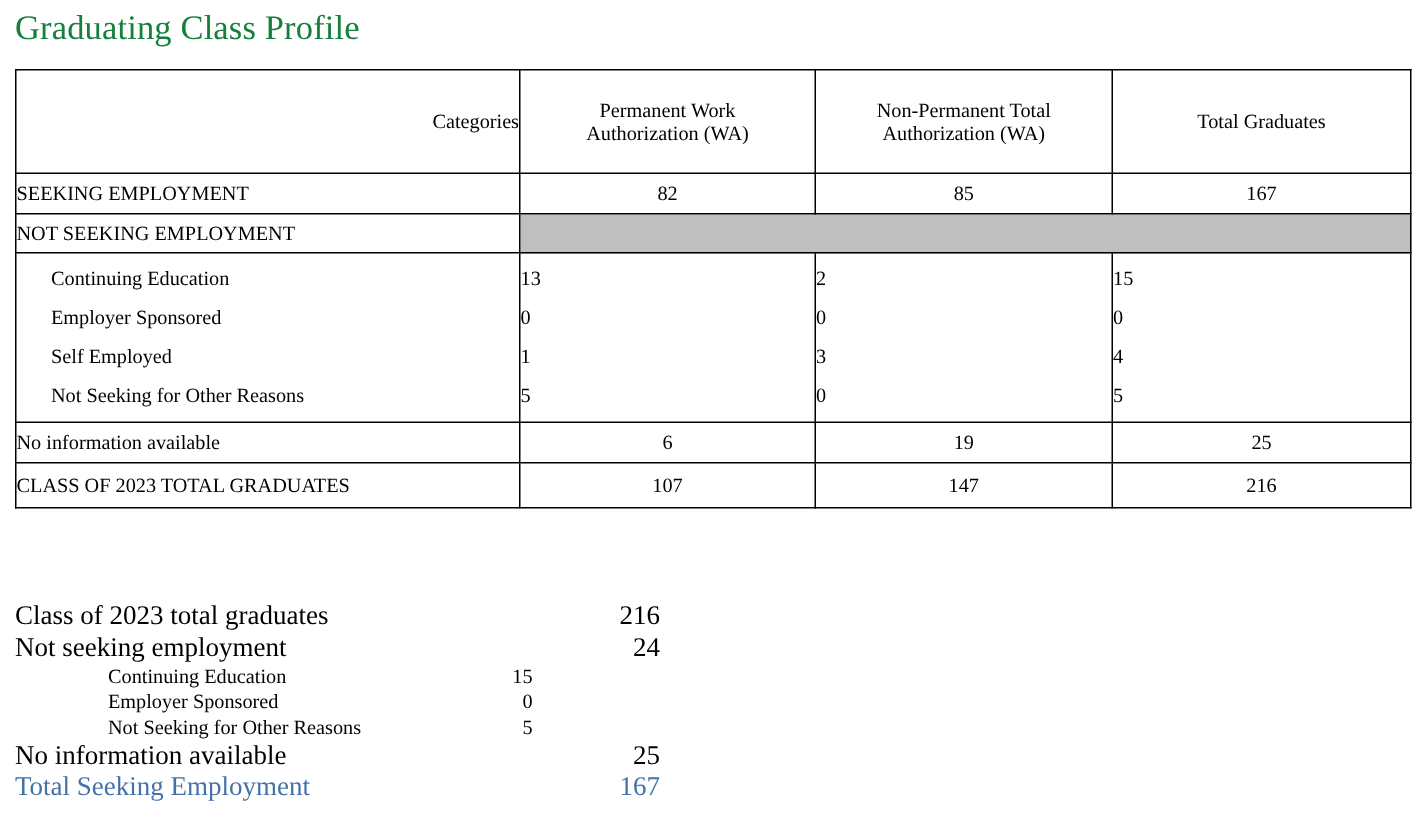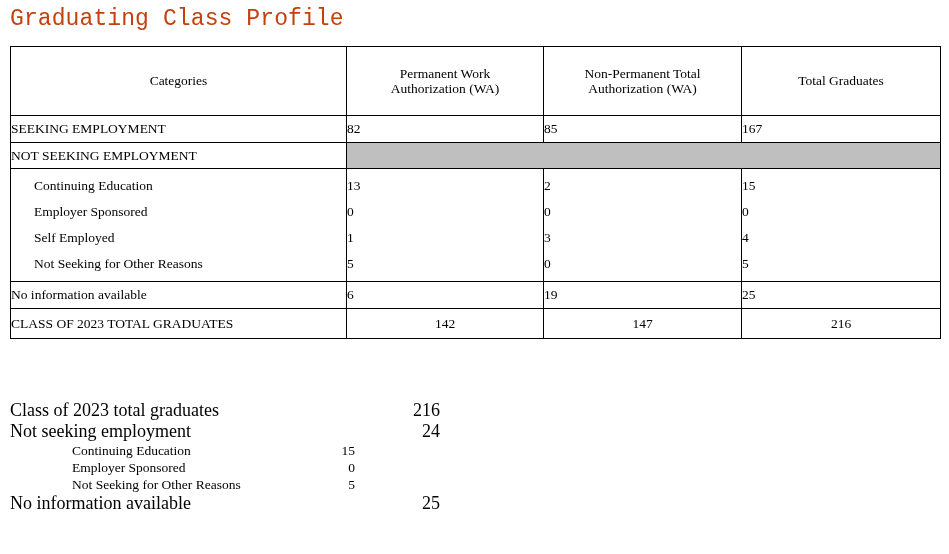--- a/index.html
+++ b/index.html
@@ -54,37 +54,38 @@
   
   .hdr-row th {
     height: 68px;
     vertical-align: bottom;
     text-align: center;
     font-size: 13.5px;
     line-height: 15.5px;
     padding-bottom: 4px;
   }
   .hdr-row th.cat-head {
-    text-align: center;
+    text-align: right;
     padding-left: 0;
   }
   .hdr-sub { display: block; }
 
   
   .row-bold td {
     height: 26px;
     font-weight: bold;
     font-size: 13.5px;
     margin-left: 20px;
   }
   .row-bold td.label {
     text-align: left;
     padding-left: 8px;
   }
   .row-bold td.num {
+    text-align: center;
   }
 
   
   .row-gray td.label {
     height: 25px;
     font-weight: bold;
     text-align: left;
     padding-left: 8px;
   }
   td.gray-band {
@@ -159,21 +160,21 @@
     position: absolute;
     left: 0;
     width: 345px;
     top: 0;
     text-align: right;
   }
 </style>
 </head>
 <body>
 
-<div id="page-title" style="color: #c2410c; font-family: Liberation Mono, monospace;">Graduating Class Profile</div>
+<div id="page-title" style="color: #15803d;">Graduating Class Profile</div>
 
 <table id="profile-table">
   <colgroup>
     <col class="c-cat">
       <col class="c-perm">
       <col class="c-nonp">
       <col class="c-total">
   </colgroup>
   <thead>
     <tr class="hdr-row">
@@ -245,21 +246,21 @@
 
     <tr class="row-bold">
       <td class="label">No information available</td>
       <td class="num">6</td>
       <td class="num">19</td>
       <td class="num">25</td>
     </tr>
 
     <tr class="row-grand">
       <td class="label">CLASS OF 2023 TOTAL GRADUATES</td>
-      <td class="num">142</td>
+      <td class="num">107</td>
       <td class="num">147</td>
       <td class="num">216</td>
     </tr>
   </tbody>
 </table>
 
 <div id="summary">
 
   <div class="sum-row">
     <span class="sum-label">Class of 2023 total graduates</span>
@@ -285,14 +286,18 @@
   <div class="sum-sub">
     <span class="sum-sub-label">Not Seeking for Other Reasons</span>
     <span class="sum-sub-value">5</span>
   </div>
 
   <div class="sum-row">
     <span class="sum-label">No information available</span>
     <span class="sum-value">25</span>
   </div>
 
+  <div class="sum-row accent" style="color: rgb(68, 114, 168);">
+    <span class="sum-label">Total Seeking Employment</span>
+    <span class="sum-value">167</span>
+  </div>
 
 </div>
 
 </body></html>

